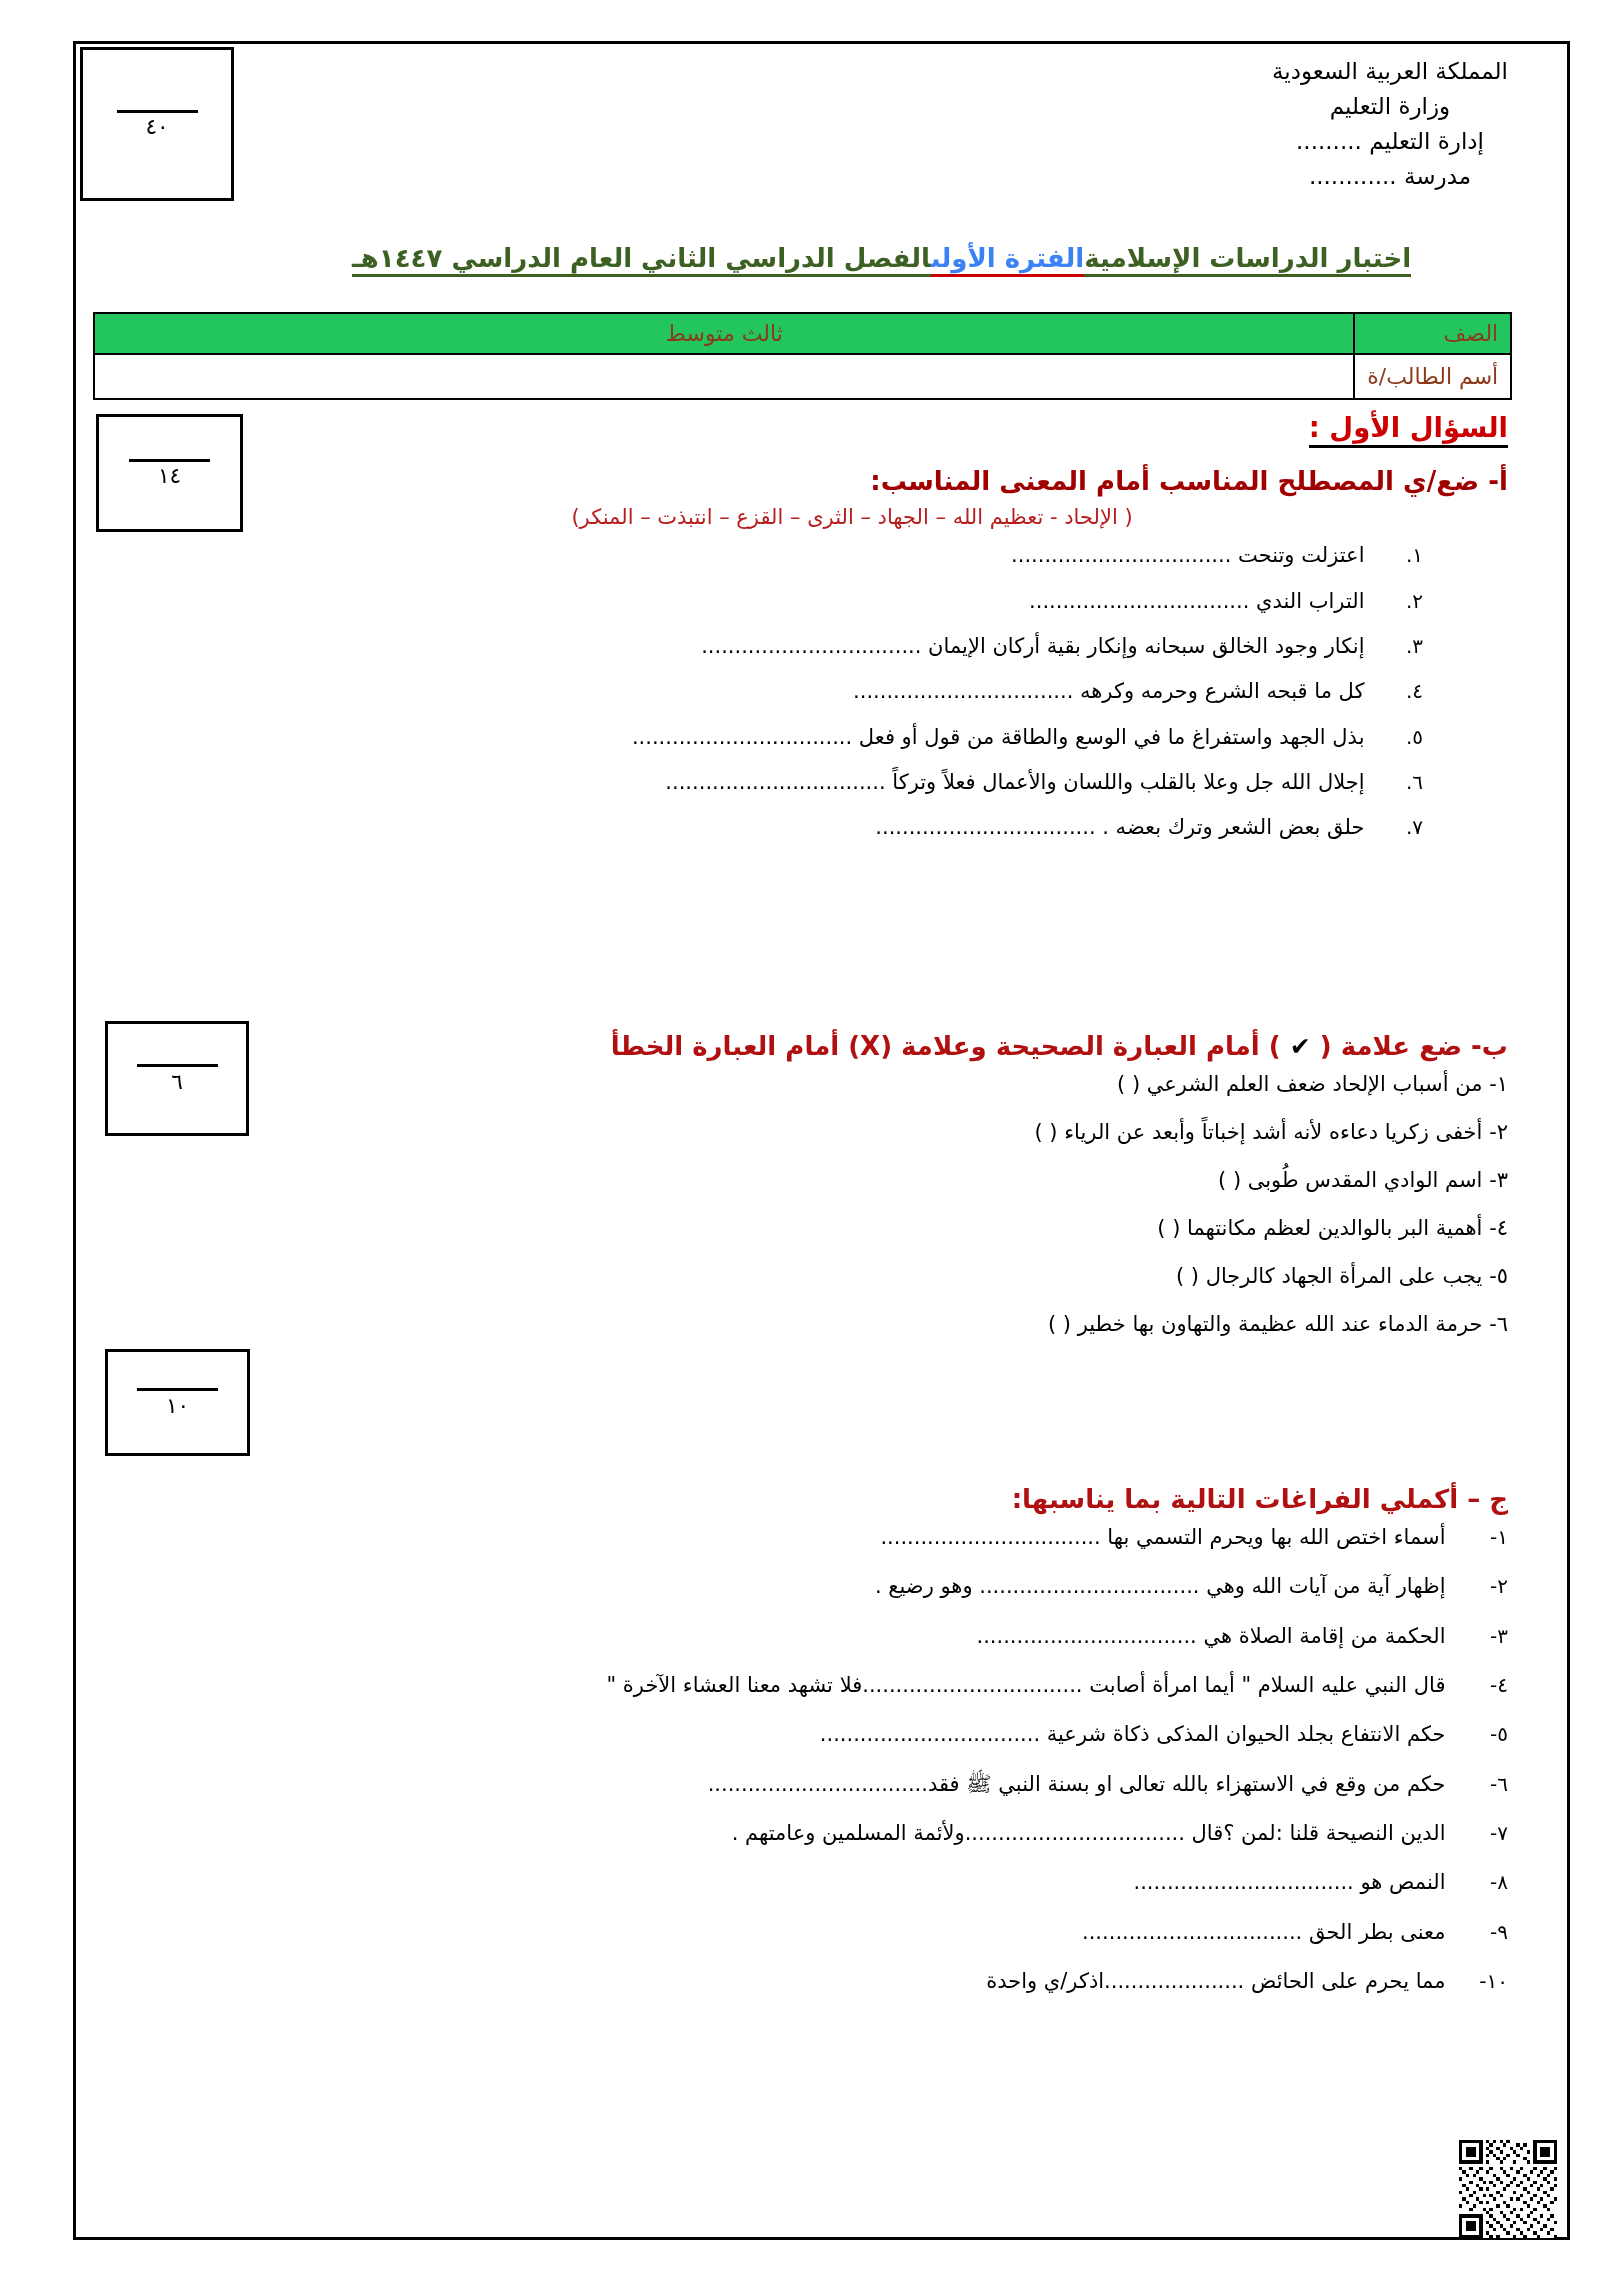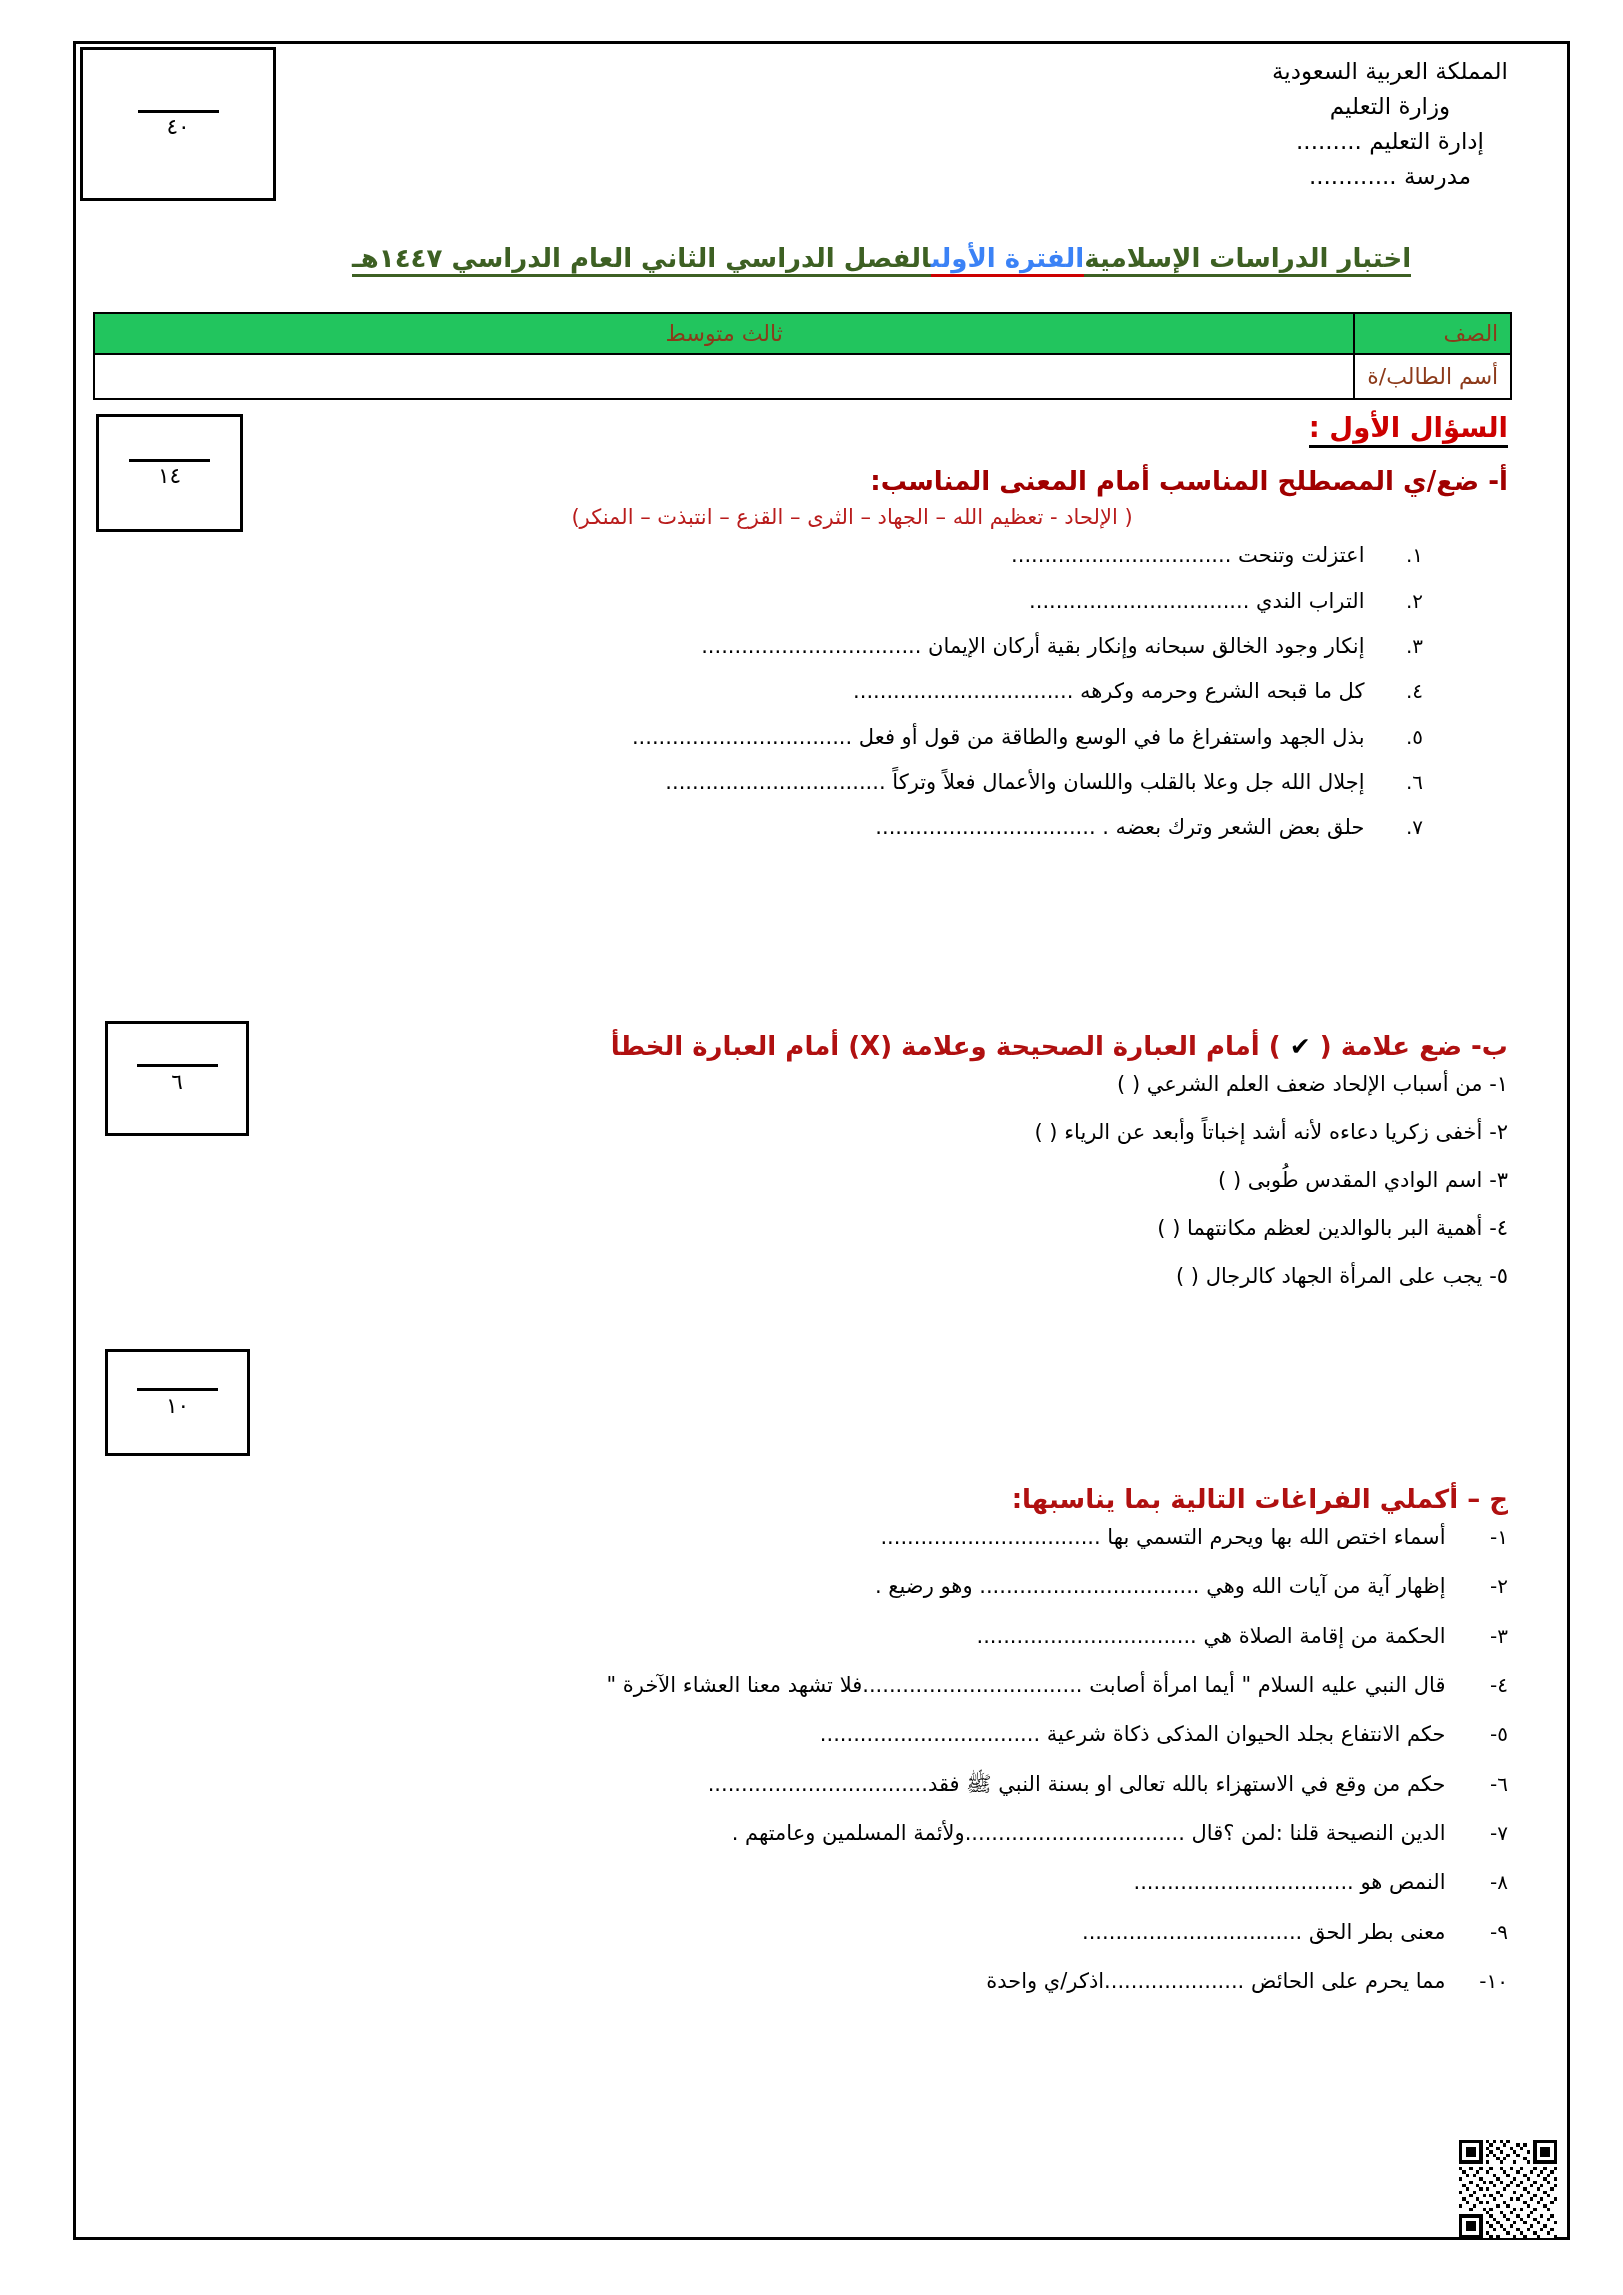--- a/index.html
+++ b/index.html
@@ -44,21 +44,21 @@
   .mark-inner{
     text-align:center;
     line-height:1;
   }
   .mark-rule{
     width:81px;height:2.6px;background:#000;margin:0 auto 3.9px auto;
   }
   .mark-total{
     font-size:21.6px;letter-spacing:2.6px;
   }
-  #mark-box-total{ left:80px; top:47px; width:196px; height:154px; }
+  #mark-box-total{ left:80px; top:47px; width:154px; height:154px; }
   #mark-box-q1a{  left:96px; top:414px; width:147px; height:118px; }
   #mark-box-q1b{  left:105px; top:1021px; width:144px; height:115px; }
   #mark-box-q1c{  left:105px; top:1349px; width:145px; height:107px; }
 
   
   .exam-title{
     position:absolute;
     right:115px; top:243px;
     left:255px;
     text-align:center;
@@ -278,20 +278,25 @@
       <span class="paren-box">)</span>
     </li>
     <li>
       <span>٤-</span>
       <span>أهمية البر بالوالدين لعظم مكانتهما (</span>
       <span class="paren-box">)</span>
     </li>
     <li>
       <span>٥-</span>
       <span>يجب على المرأة الجهاد كالرجال (</span>
+      <span class="paren-box">)</span>
+    </li>
+    <li>
+      <span>٦-</span>
+      <span>حرمة الدماء عند الله عظيمة والتهاون بها خطير (</span>
       <span class="paren-box">)</span>
     </li>
   </ol>
 </div>
 
 <div class="mark-box" id="mark-box-q1c">
   <div class="mark-inner">
     <div class="mark-rule"></div>
     <div class="mark-total">١٠</div>
   </div>

